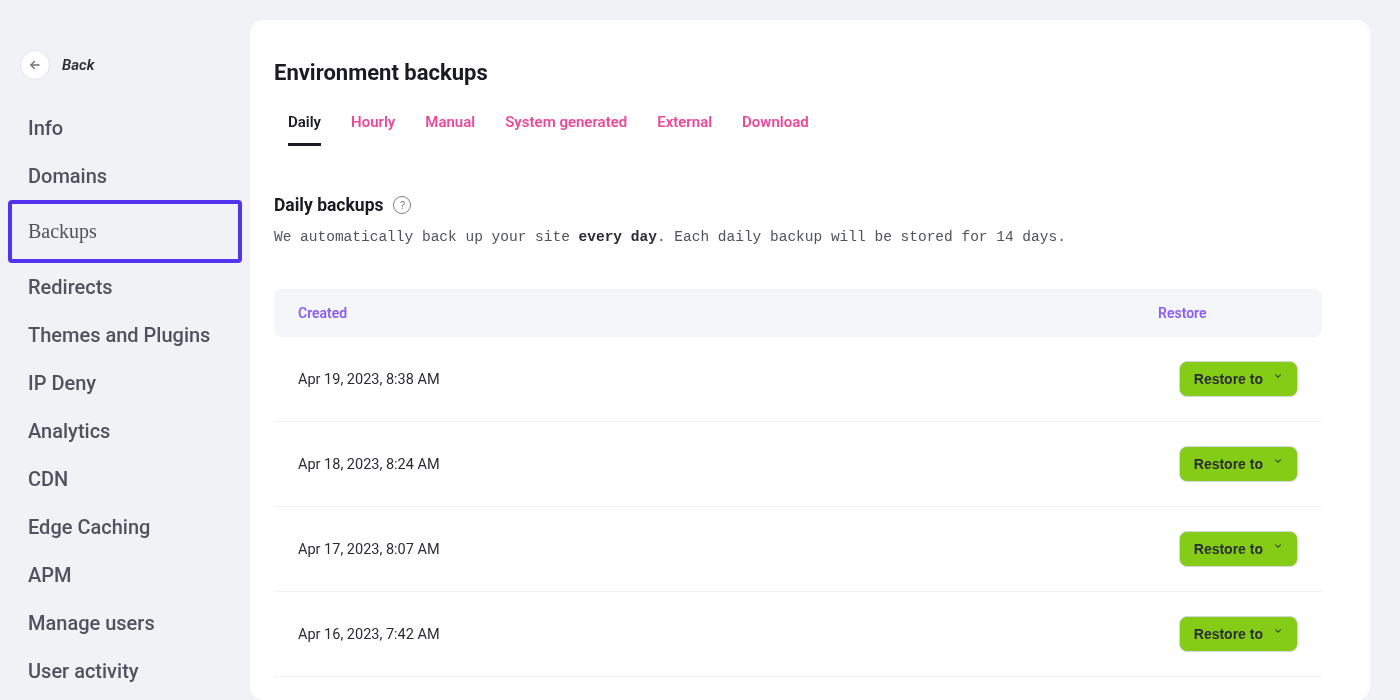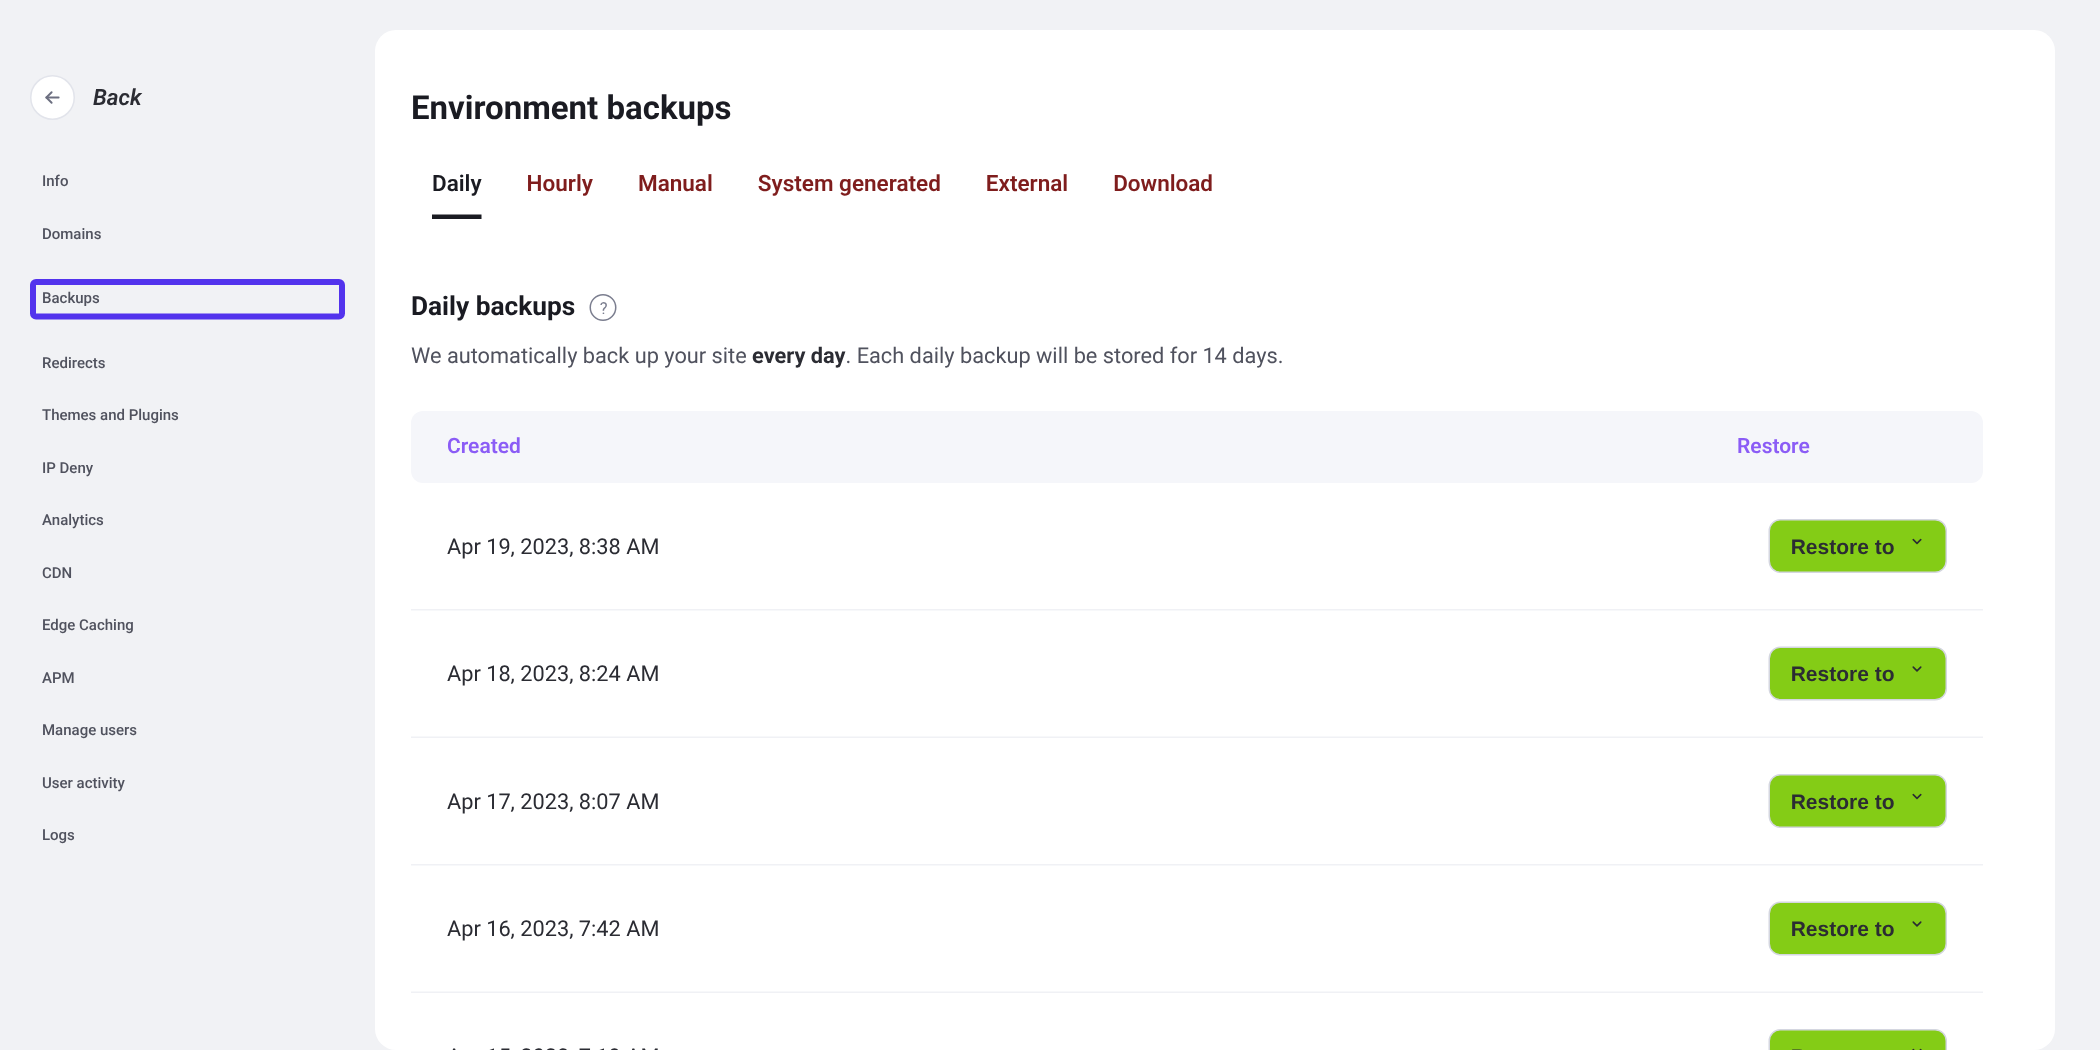--- a/index.html
+++ b/index.html
@@ -36,32 +36,33 @@
       cursor: pointer;
     }
     .back-label {
       font-size: 15px;
       font-weight: 600;
       color: #2b2c33;
     }
     .nav { display: flex; flex-direction: column; gap: 0; }
     .nav-item {
       padding: 12px 20px;
-      font-size: 10px;
+      font-size: 20px;
       font-weight: 500;
       color: #50525e;
       cursor: pointer;
       border-radius: 6px;
       margin: 0 0;
     }
     .nav-item.active-wrap {
       border: 4px solid #5333ed;
-      padding: 4px;
+      padding: 16px;
       border-radius: 4px;
-      margin: 12px;
+      margin: 0;
+      font-family: Liberation Serif, serif;
     }
     .main {
       flex: 1;
       background: #fff;
       border-radius: 14px;
       margin: 20px 30px 0 0;
       padding: 40px 48px 0 24px;
       overflow: hidden;
     }
     .page-title {
@@ -73,21 +74,21 @@
     .tabs {
       display: flex;
       gap: 30px;
       border-bottom: 1px solid transparent;
       margin-bottom: 48px;
       padding-left: 14px;
     }
     .tab {
       font-size: 15px;
       font-weight: 600;
-      color: #7f1d1d;
+      color: #ec4899;
       cursor: pointer;
       padding: 0 0 12px 0;
       border-bottom: 3px solid transparent;
     }
     .tab.active {
       color: #1a1b22;
       border-bottom: 3px solid #1a1b22;
     }
     .section-header {
       display: flex;
@@ -108,21 +109,22 @@
       display: flex;
       align-items: center;
       justify-content: center;
       font-size: 11px;
       color: #7b7e8f;
       cursor: pointer;
     }
     .section-desc {
       font-size: 14.5px;
       color: #50525e;
-      margin-bottom: 28px;
+      margin-bottom: 44px;
+      font-family: Liberation Mono, monospace;
     }
     .section-desc b { font-weight: 700; color: #2b2c33; }
     .table {
       width: 100%;
     }
     .thead {
       display: flex;
       background: #f5f6fa;
       border-radius: 8px;
       padding: 16px 24px;

